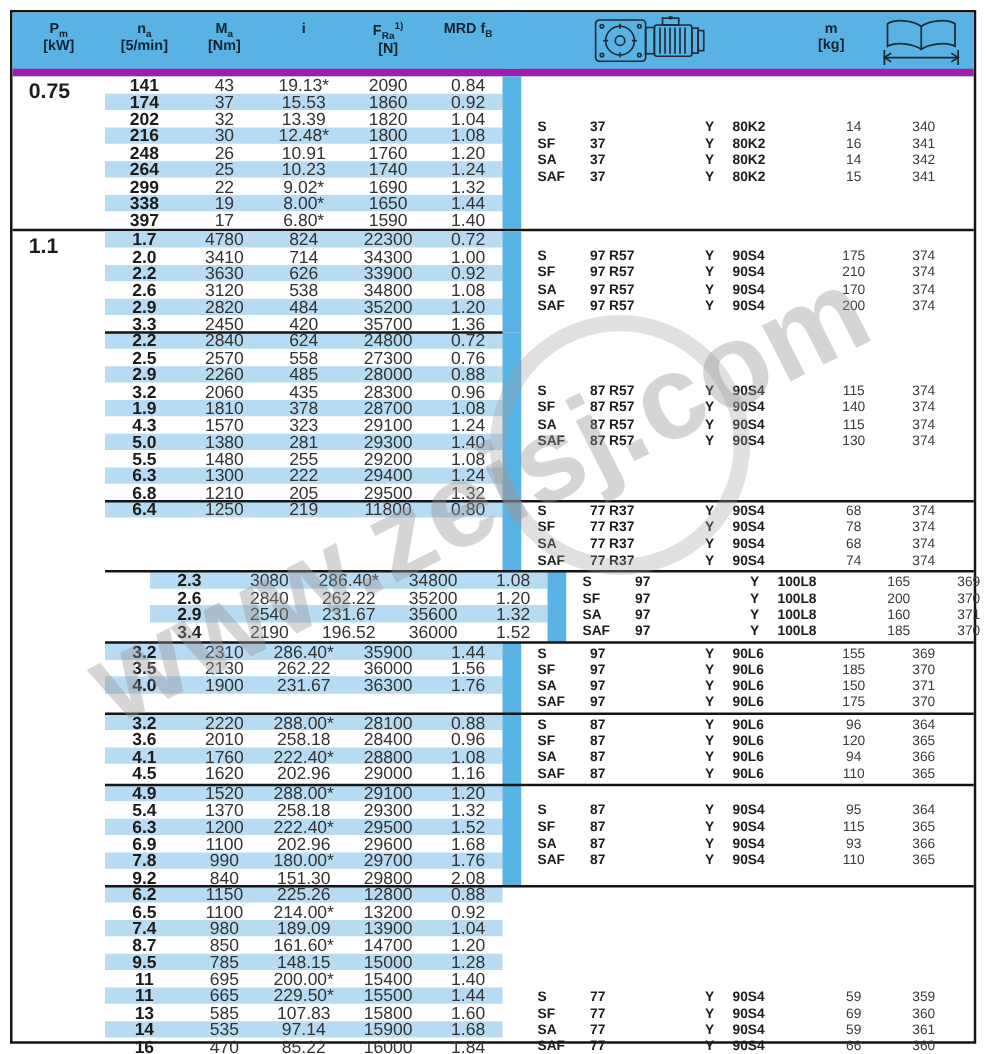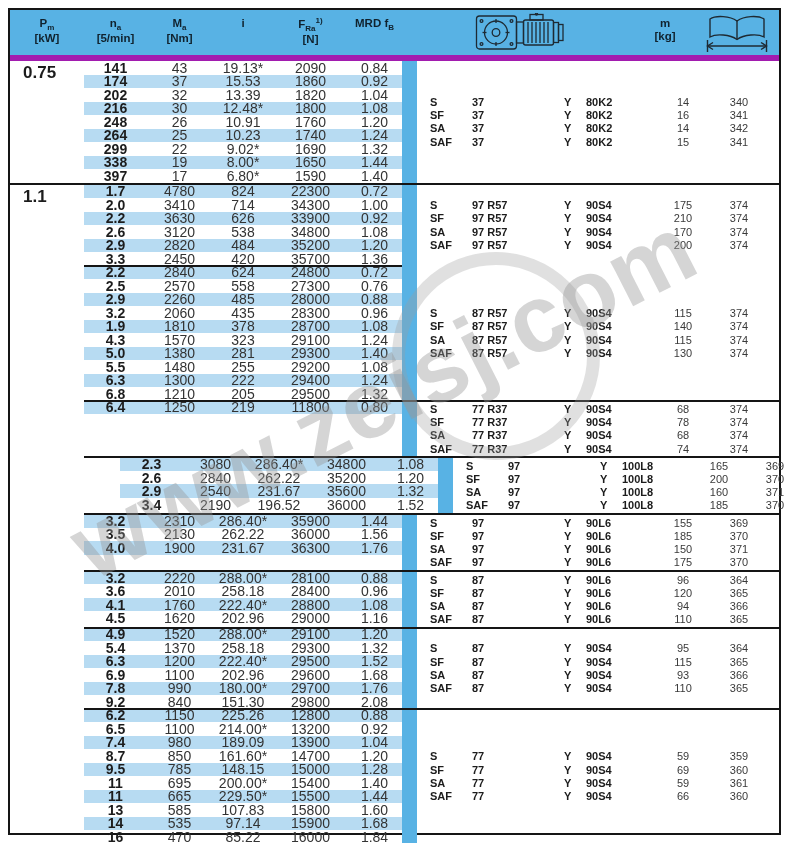--- a/index.html
+++ b/index.html
@@ -764,21 +764,21 @@
             <div class="mrow">
               <span class="m-type">SAF</span>
               <span class="m-gear">87</span>
               <span class="m-mount">Y</span>
               <span class="m-motor">90S4</span>
               <span class="m-mass">110</span>
               <span class="m-page">365</span>
             </div>
           </div>
         </div>
-        <div class="group sep-full" style="min-height: 135px;">
+        <div class="group sep-full" style="min-height: 135px; align-items: flex-end;">
           <div class="g-left">
             <div class="row stripe">
               <span class="c c0">6.2</span>
               <span class="c c1">1150</span>
               <span class="c c2">225.26</span>
               <span class="c c3">12800</span>
               <span class="c c4">0.88</span>
             </div>
             <div class="row">
               <span class="c c0">6.5</span>

